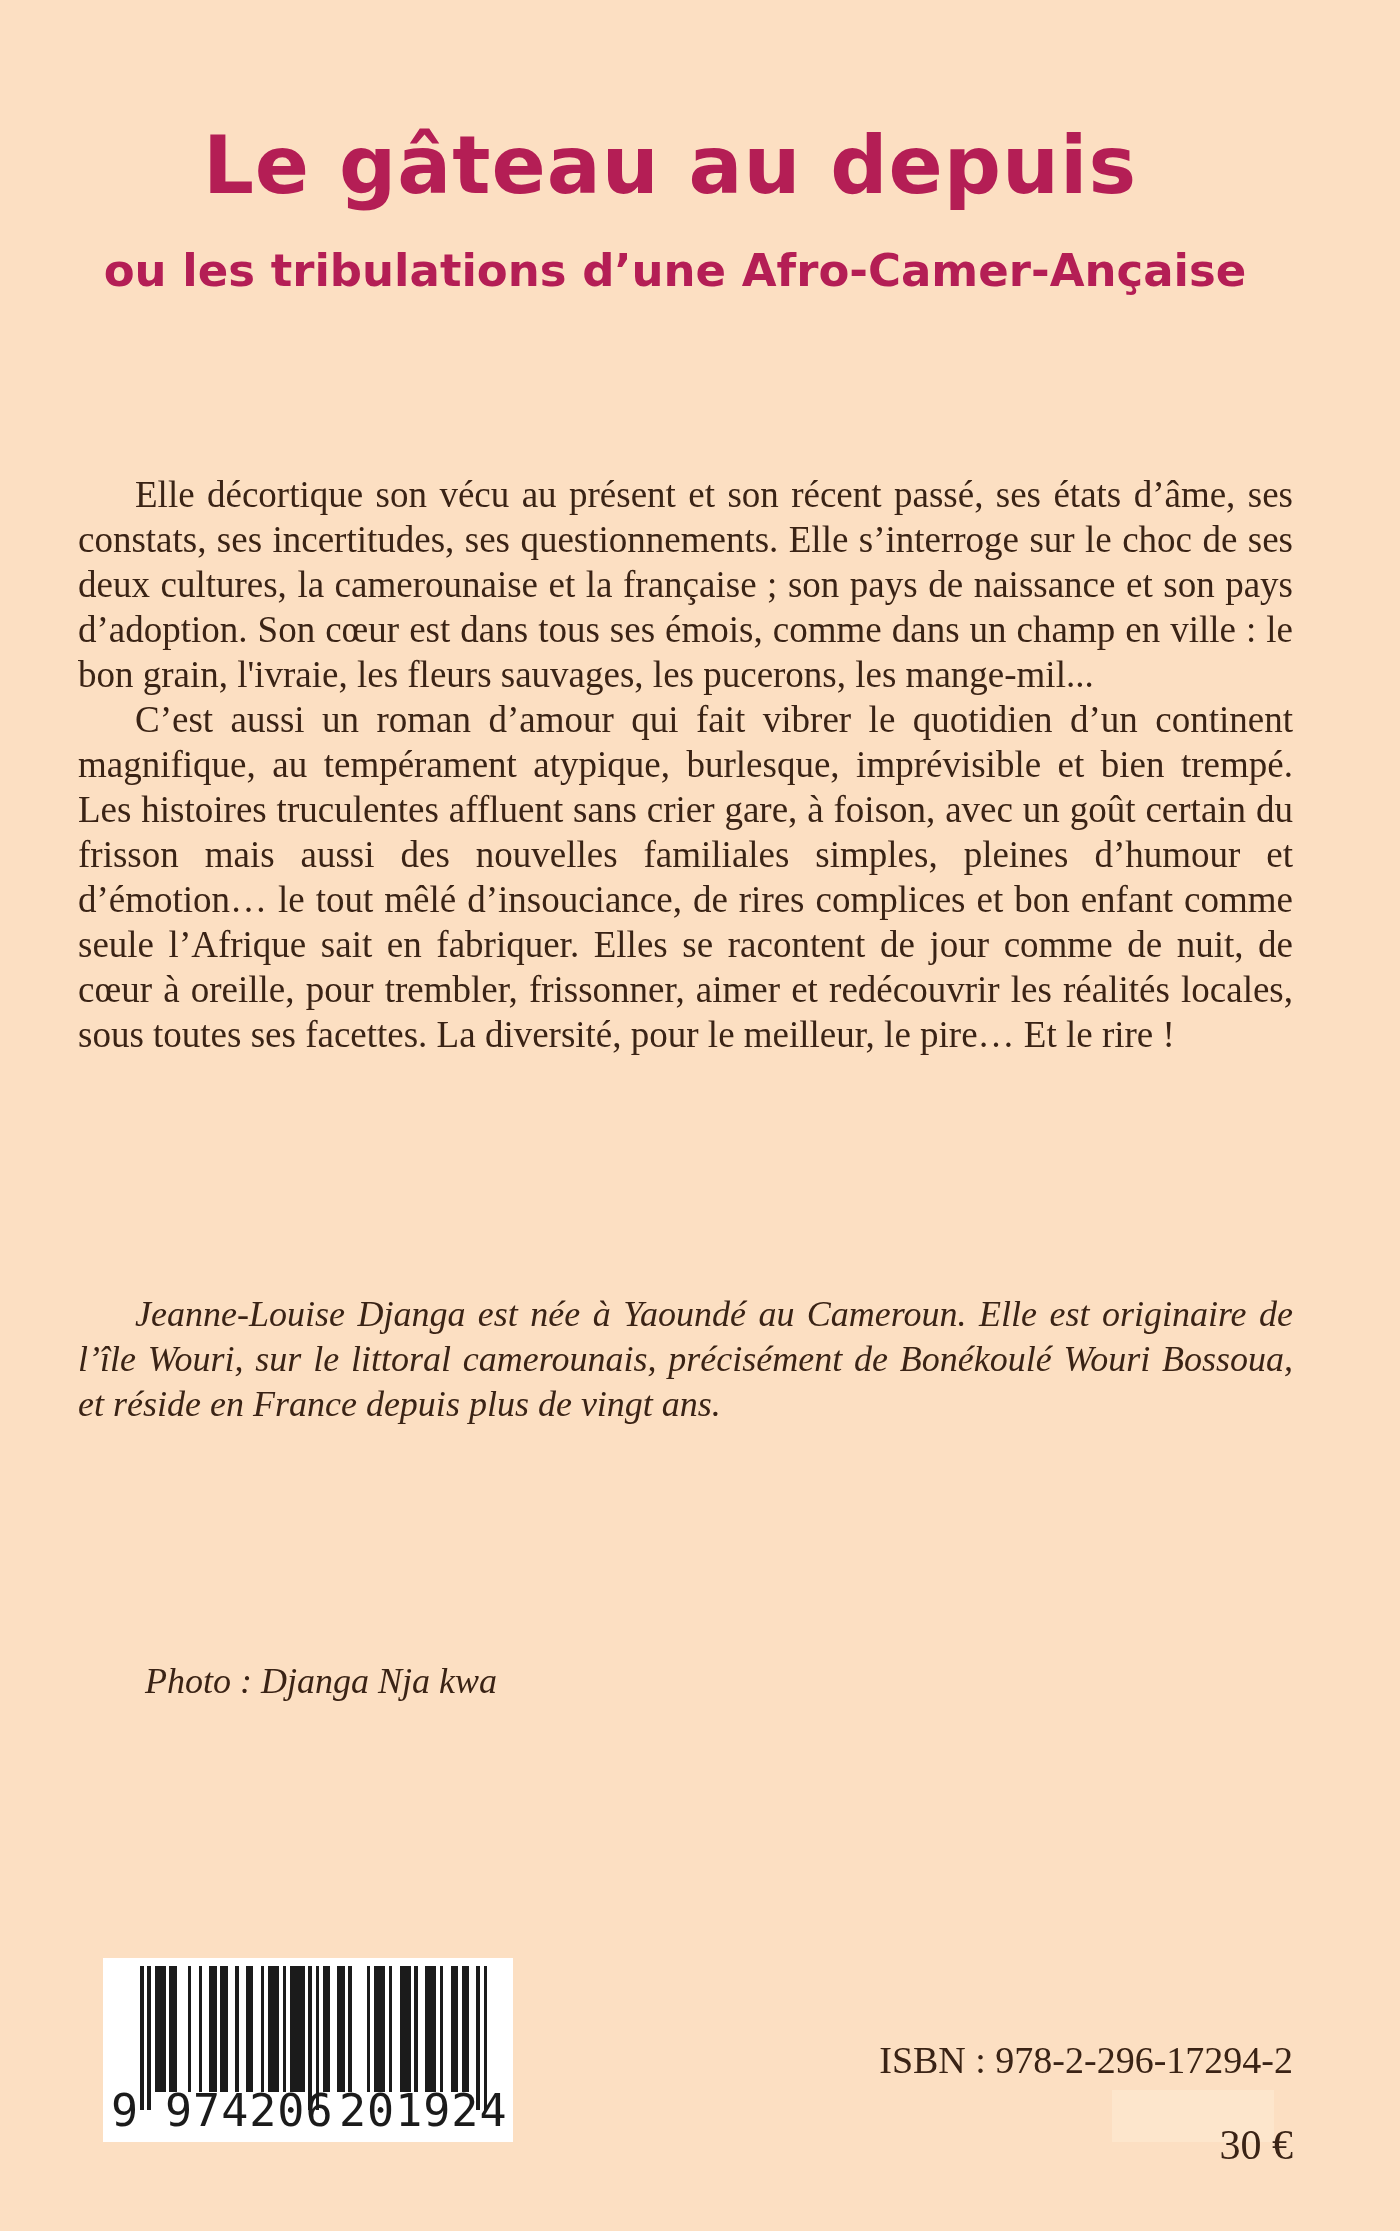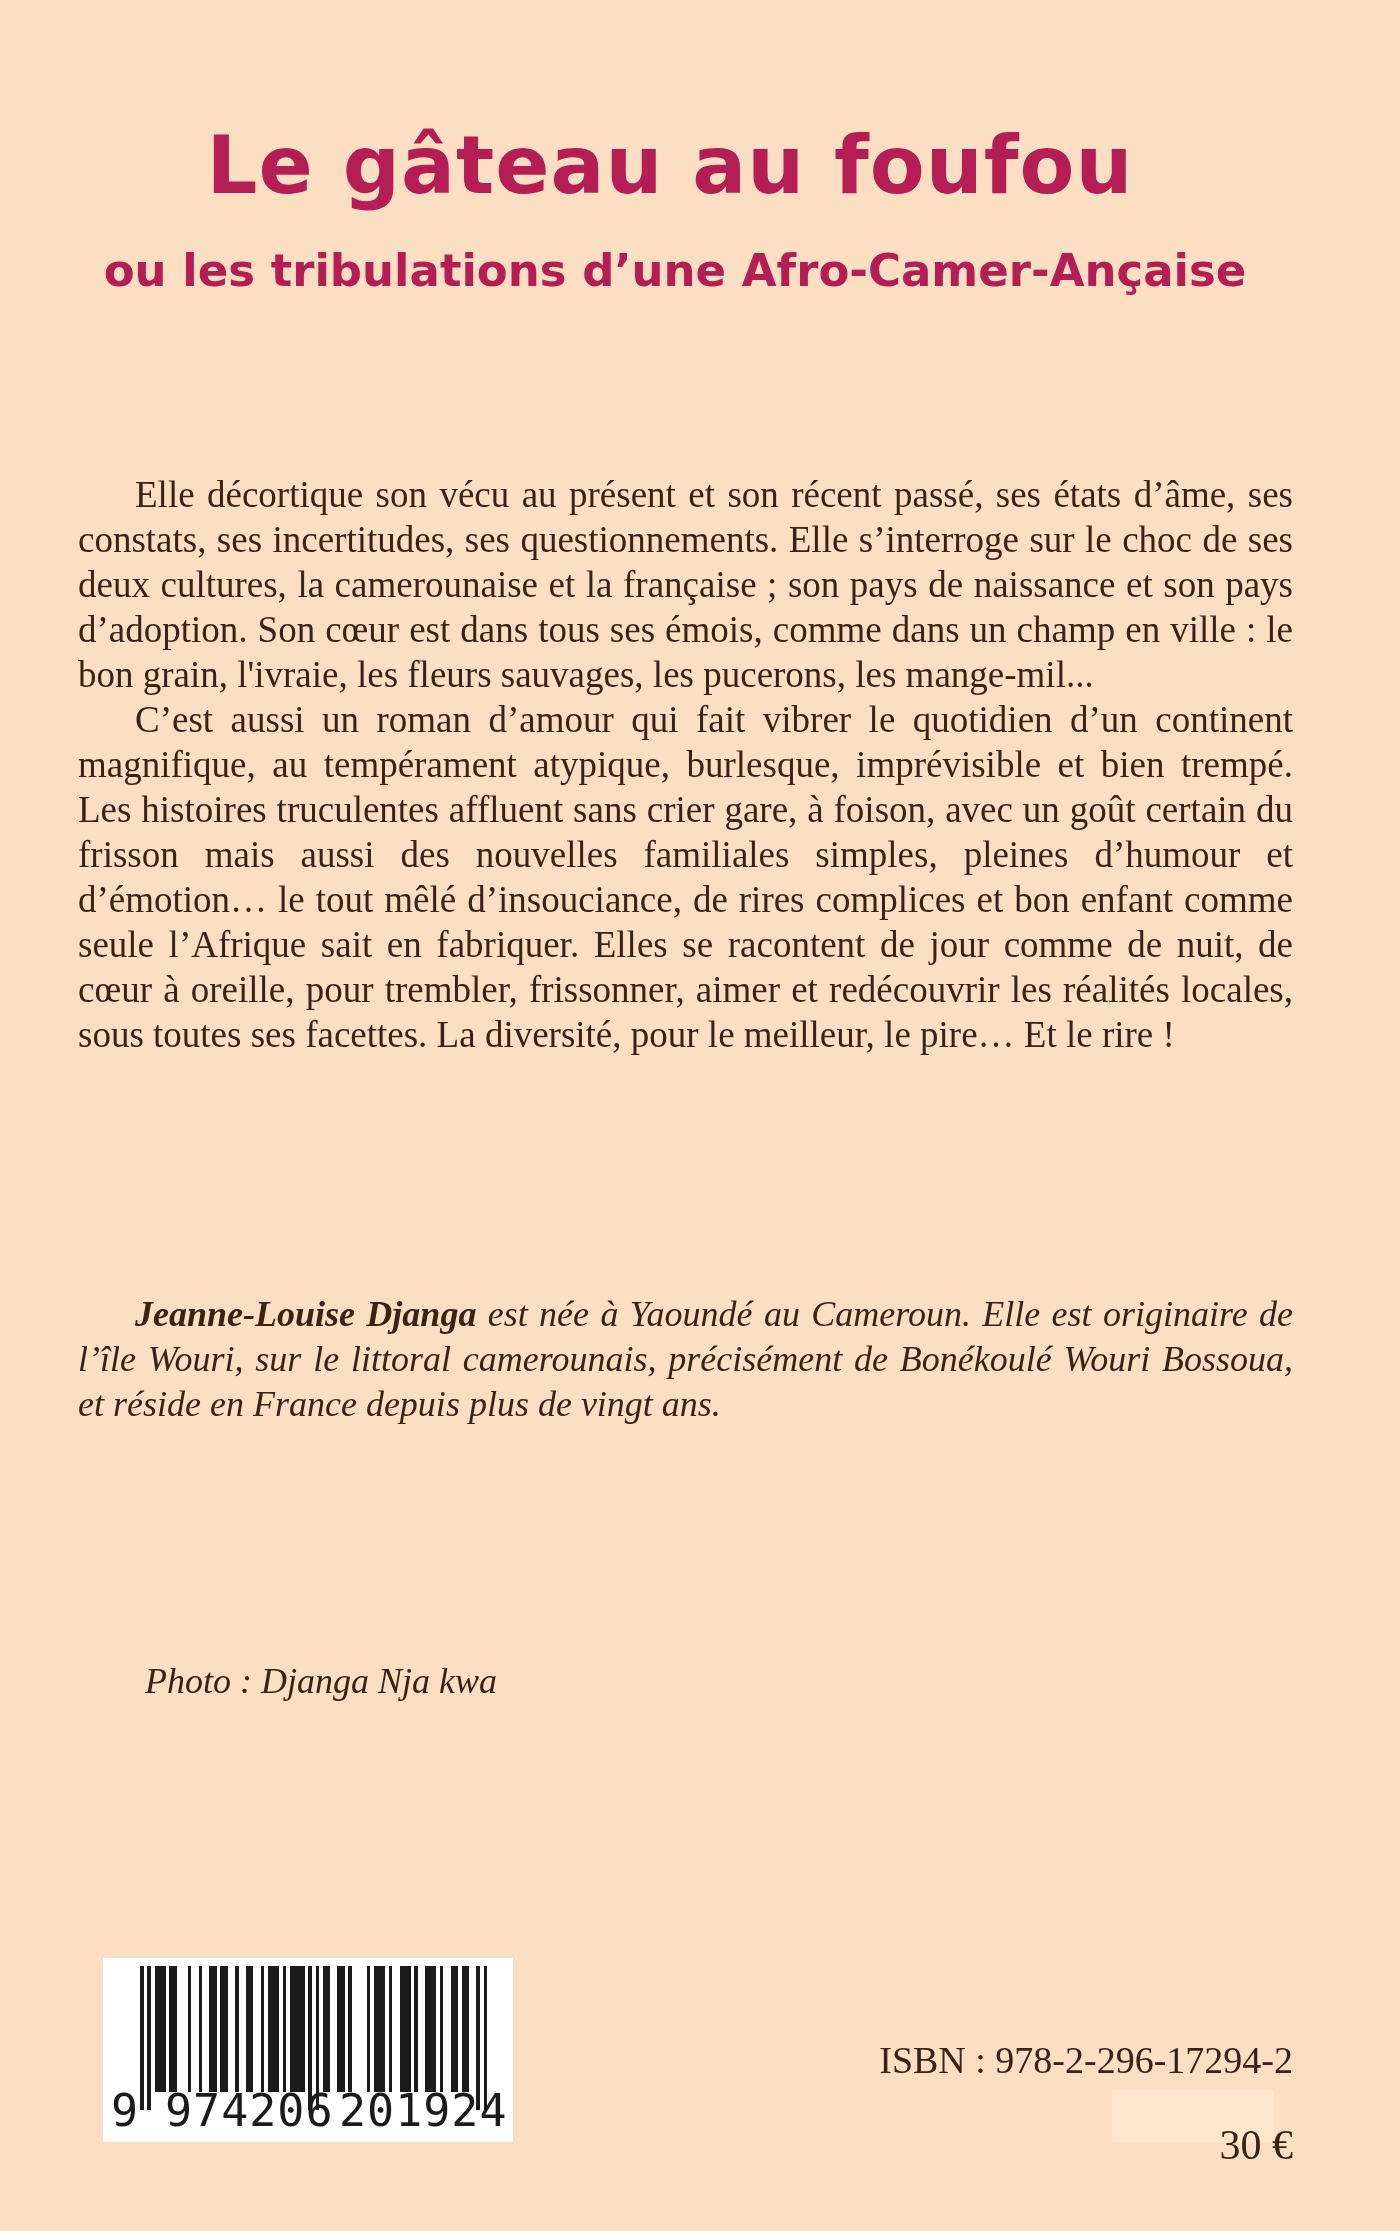--- a/index.html
+++ b/index.html
@@ -34,21 +34,21 @@
     text-align:justify;
   }
   .description p{margin:0;text-indent:57px;}
   .bio{
     position:absolute;top:1292px;left:78px;width:1215px;
     font-size:36px;line-height:45px;
     text-align:justify;
     font-style:italic;
   }
   .bio p{margin:0;text-indent:57px;}
-  .seg-bold{font-weight:bold;font-style:italic;}
+  .seg-bold{font-weight:normal;font-style:italic;}
   .seg-italic{font-style:italic;}
   .seg-roman{font-style:normal;}
   .photo-credit{
     position:absolute;top:1660px;left:145px;
     font-size:36px;font-style:italic;
   }
   .barcode-box{
     position:absolute;top:1958px;left:103px;
     width:410px;height:184px;
     background:#ffffff;
@@ -81,21 +81,21 @@
   }
   .price{
     position:absolute;top:2120px;right:107px;
     font-size:42px;line-height:1.2;
     text-align:right;
   }
 </style>
 </head>
 <body>
 
-<div class="title">Le gâteau au foufou</div>
+<div class="title">Le gâteau au depuis</div>
 <div class="subtitle">ou les tribulations d’une Afro-Camer-Ançaise</div>
 
 <div class="description">
   <p>Elle décortique son vécu au présent et son récent passé, ses états d’âme, ses constats, ses incertitudes, ses questionnements. Elle s’interroge sur le choc de ses deux cultures, la camerounaise et la française ; son pays de naissance et son pays d’adoption. Son cœur est dans tous ses émois, comme dans un champ en ville : le bon grain, l'ivraie, les fleurs sauvages, les pucerons, les mange-mil...</p>
   <p>C’est aussi un roman d’amour qui fait vibrer le quotidien d’un continent magnifique, au tempérament atypique, burlesque, imprévisible et bien trempé. Les histoires truculentes affluent sans crier gare, à foison, avec un goût certain du frisson mais aussi des nouvelles familiales simples, pleines d’humour et d’émotion… le tout mêlé d’insouciance, de rires complices et bon enfant comme seule l’Afrique sait en fabriquer. Elles se racontent de jour comme de nuit, de cœur à oreille, pour trembler, frissonner, aimer et redécouvrir les réalités locales, sous toutes ses facettes. La diversité, pour le meilleur, le pire… Et le rire !</p>
 </div>
 
 <div class="bio">
   <p><span class="seg-bold">Jeanne-Louise Djanga</span><span class="seg-italic"> est née à Yaoundé au Cameroun. Elle est originaire de l’île Wouri, sur le littoral camerounais, précisément de Bonékoulé Wouri Bossoua, et réside en France depuis plus de vingt ans.</span></p>
 </div>

